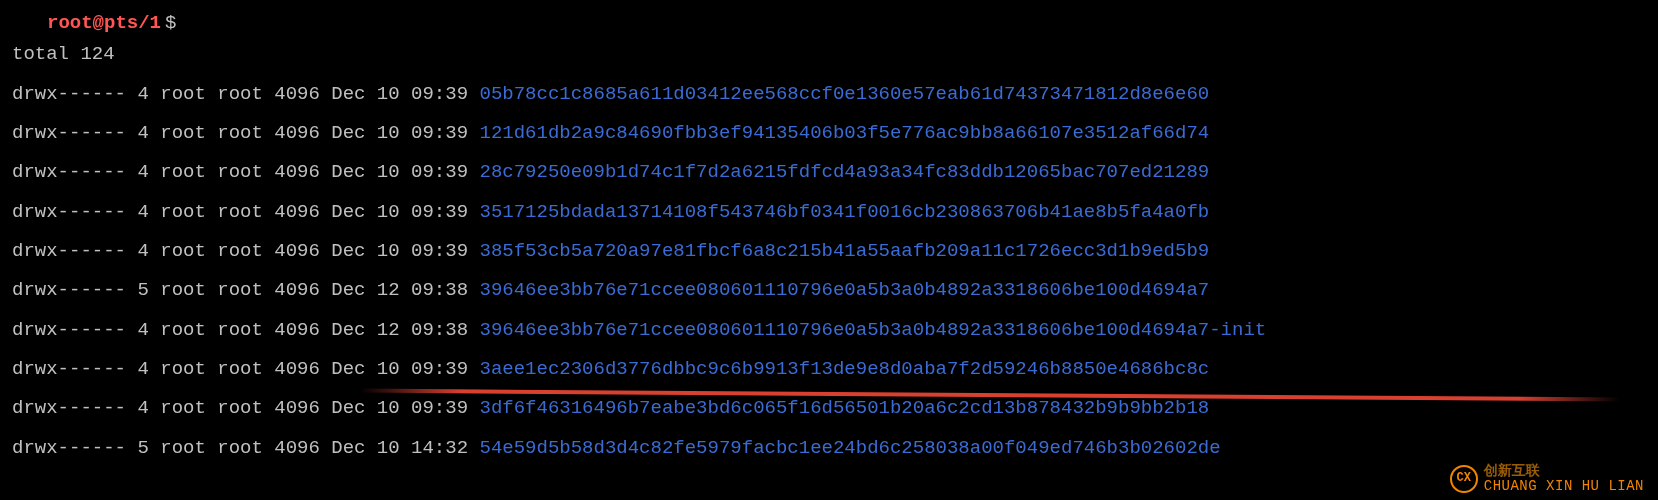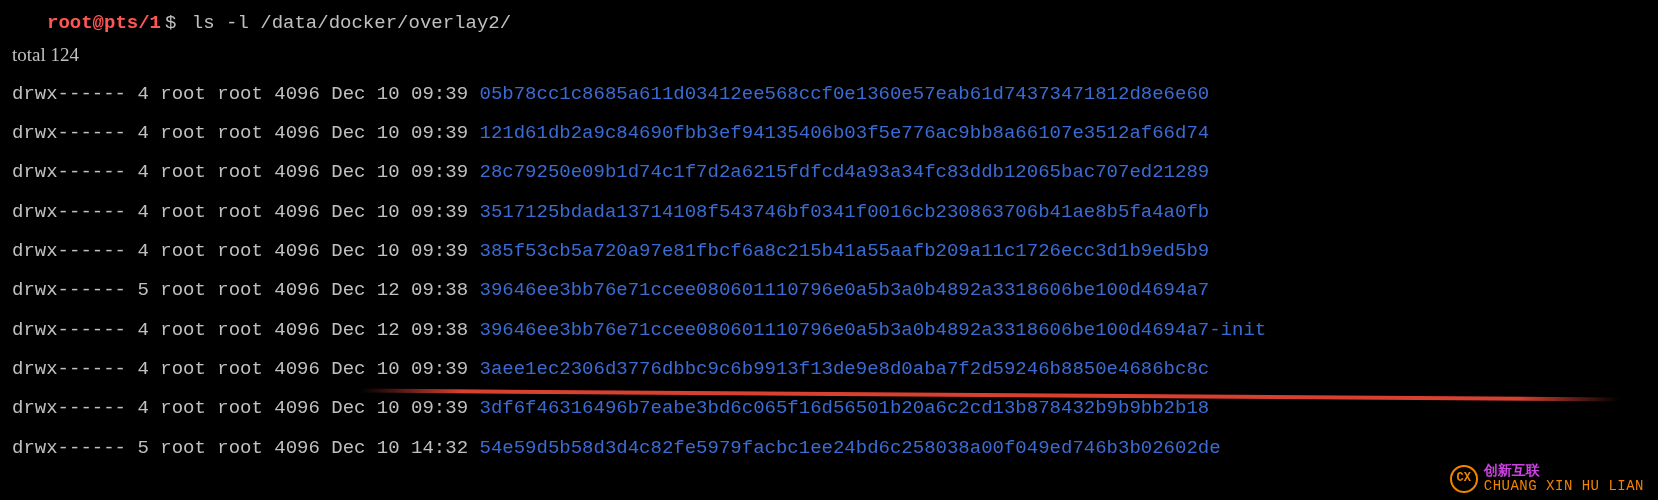--- a/index.html
+++ b/index.html
@@ -31,21 +31,20 @@
     }
     .prompt-sign {
       color: #c0c0c0;
       margin: 0 4px;
     }
     .command {
       color: #c0c0c0;
     }
     .total-line {
       color: #c0c0c0;
-      font-family: Liberation Serif, serif;
     }
     .ls-line {
       color: #c0c0c0;
       margin-top: 8px;
     }
     .perm {
       color: #c0c0c0;
     }
     .dirname {
       color: #3b6bd4;
@@ -78,39 +77,38 @@
       color: #ff8c00;
       font-size: 12px;
       font-weight: bold;
     }
     .watermark-text {
       display: flex;
       flex-direction: column;
       line-height: 1.1;
     }
     .watermark-cn {
-      color: #d946ef;
+      color: #a16207;
       font-size: 14px;
       font-weight: bold;
       font-family: Liberation Sans, sans-serif;
     }
     .watermark-en {
       color: #ff8c00;
       font-size: 14px;
       letter-spacing: 0.5px;
     }
   </style>
 </head>
 <body>
 
 <div class="prompt-line">
   <span class="user-host">root@pts/1</span>
   <span class="prompt-sign">$</span>
   <span>&nbsp;</span>
-  <span class="command">ls -l /data/docker/overlay2/</span>
 </div>
 
 <div class="total-line">total 124</div>
 
 <div id="listing">
     <div class="ls-line"><span class="perm">drwx------ 4 root root 4096 Dec 10 09:39 </span><span class="dirname">05b78cc1c8685a611d03412ee568ccf0e1360e57eab61d74373471812d8e6e60</span></div>
     <div class="ls-line"><span class="perm">drwx------ 4 root root 4096 Dec 10 09:39 </span><span class="dirname">121d61db2a9c84690fbb3ef94135406b03f5e776ac9bb8a66107e3512af66d74</span></div>
     <div class="ls-line"><span class="perm">drwx------ 4 root root 4096 Dec 10 09:39 </span><span class="dirname">28c79250e09b1d74c1f7d2a6215fdfcd4a93a34fc83ddb12065bac707ed21289</span></div>
     <div class="ls-line"><span class="perm">drwx------ 4 root root 4096 Dec 10 09:39 </span><span class="dirname">3517125bdada13714108f543746bf0341f0016cb230863706b41ae8b5fa4a0fb</span></div>
     <div class="ls-line"><span class="perm">drwx------ 4 root root 4096 Dec 10 09:39 </span><span class="dirname">385f53cb5a720a97e81fbcf6a8c215b41a55aafb209a11c1726ecc3d1b9ed5b9</span></div>

